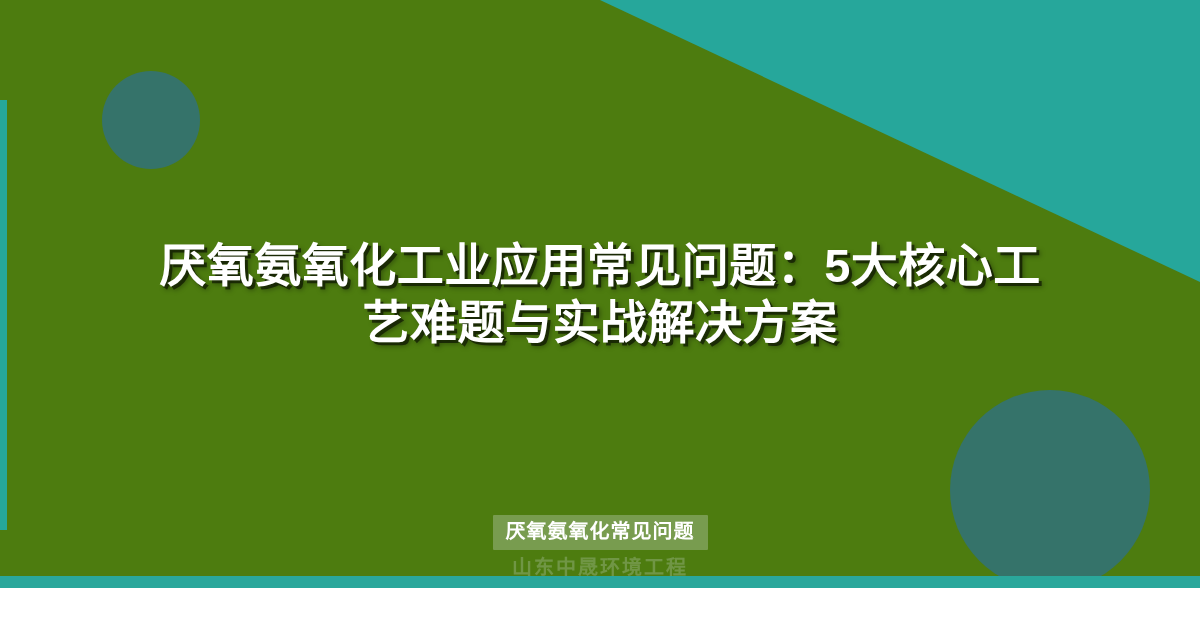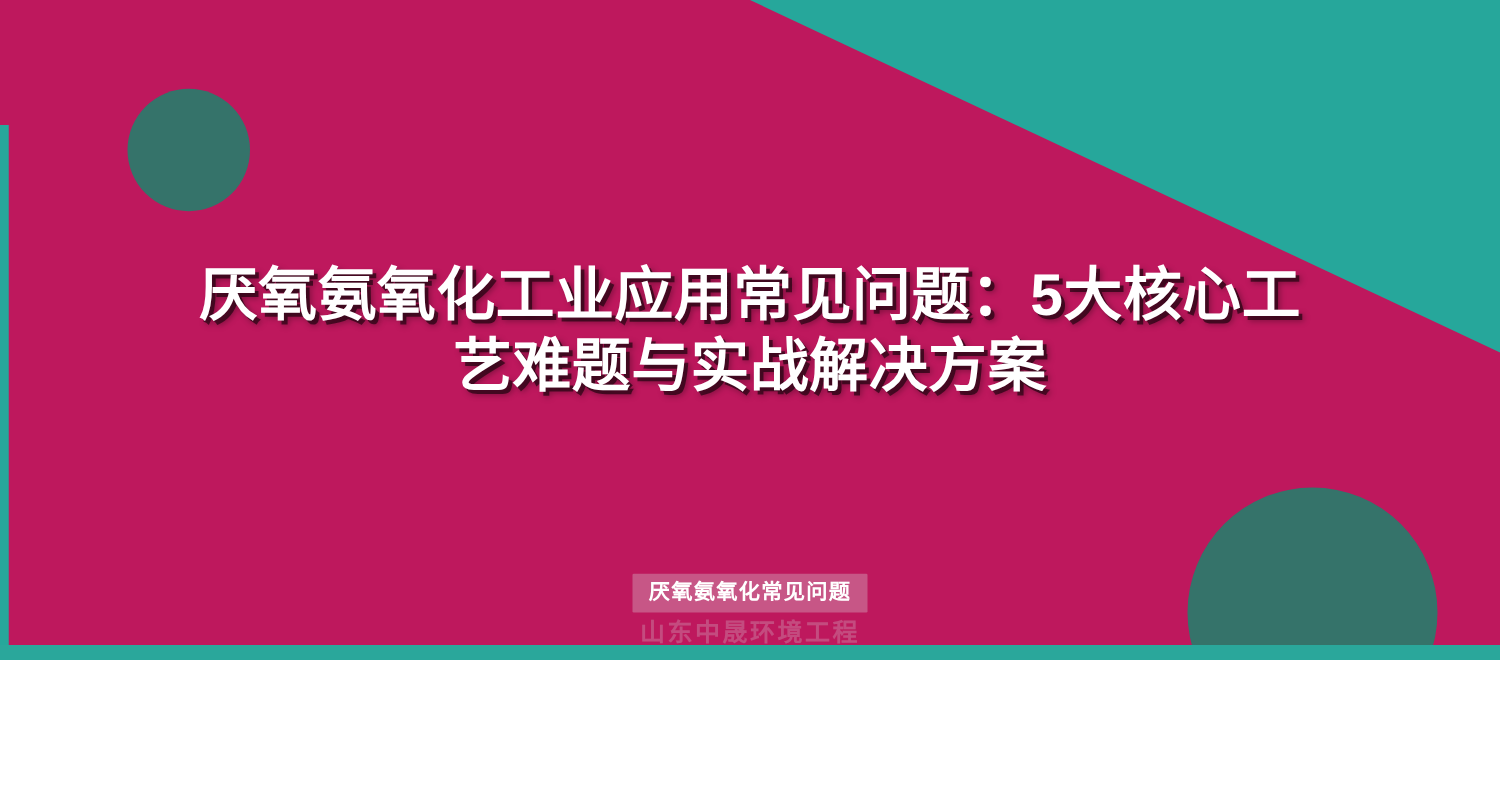--- a/index.html
+++ b/index.html
@@ -5,23 +5,23 @@
 <style>
   html, body {
     margin: 0;
     padding: 0;
     background: #ffffff;
   }
 
   .canvas {
     position: relative;
     width: 1200px;
-    height: 528px;
+    height: 588px;
     overflow: hidden;
-    background: #be185d;
+    background: #4d7c0f;
     font-family: "Liberation Sans", "DejaVu Sans", sans-serif;
     user-select: none;
   }
 
   
   .bg-layer {
     position: absolute;
     inset: 0;
     overflow: hidden;
   }
@@ -109,21 +109,21 @@
     flex-direction: column;
     align-items: center;
     gap: 4px;
   }
 
   .watermark-badge {
     display: inline-block;
     padding: 4px 13px 6px;
     background: rgba(222, 232, 230, 0.30);
     color: #ffffff;
-    font-size: 17px;
+    font-size: 20px;
     font-weight: 700;
     line-height: 1.25;
     letter-spacing: 1px;
     border-radius: 1px;
   }
 
   .watermark-source {
     color: rgba(214, 226, 223, 0.26);
     font-size: 20px;
     font-weight: 700;

